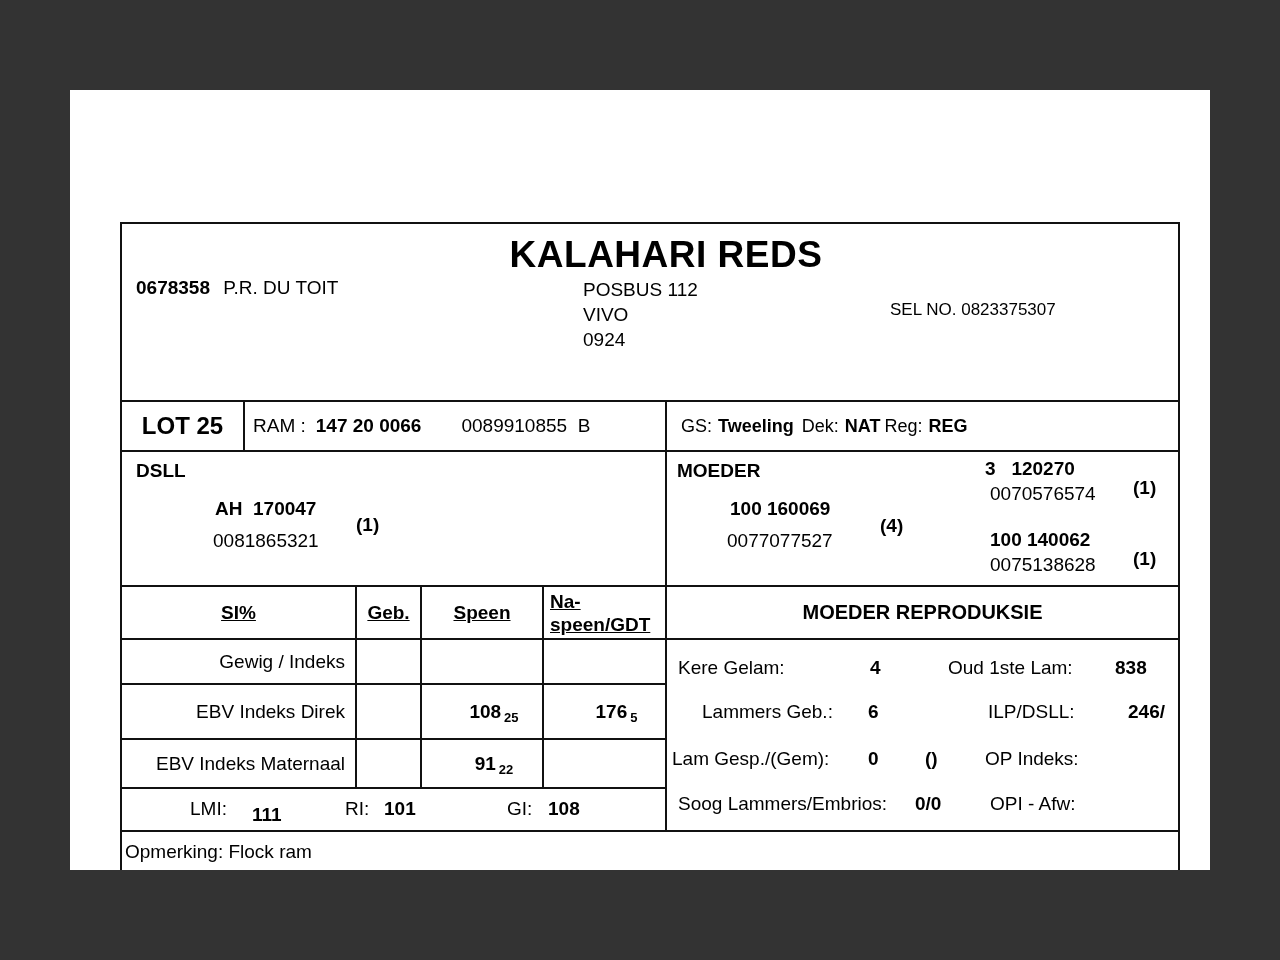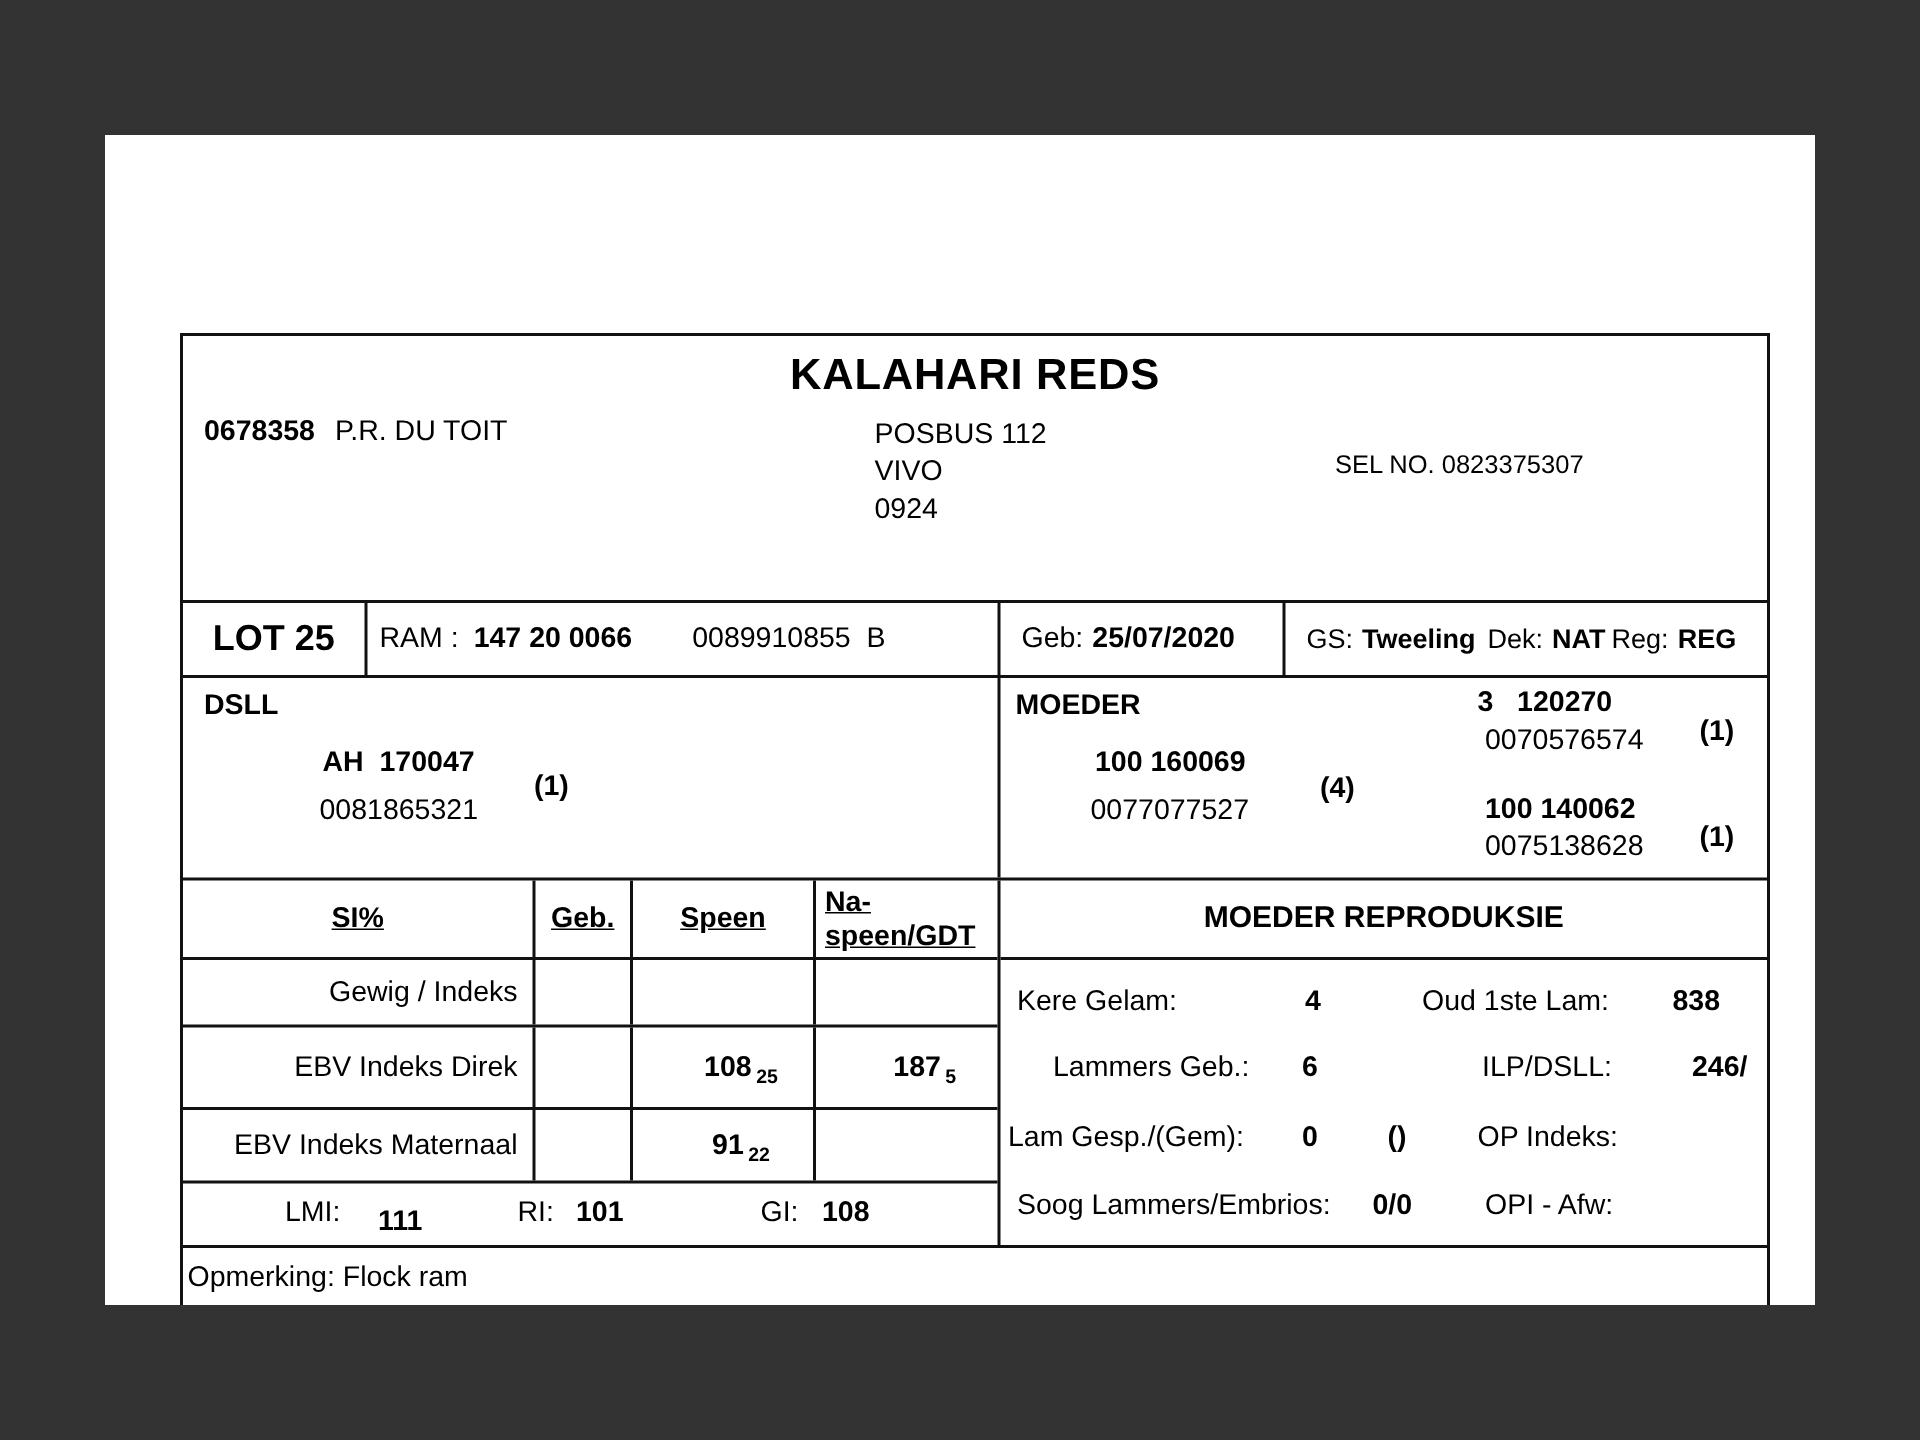--- a/index.html
+++ b/index.html
@@ -5,21 +5,21 @@
   html,body{margin:0;padding:0;background:#333333;}
   .viewer{position:relative;width:1280px;height:960px;background:#333333;overflow:hidden;font-family:"Liberation Sans",sans-serif;color:#000;}
   .page{position:absolute;left:70px;top:90px;width:1140px;height:780px;background:#ffffff;overflow:hidden;}
   .card{position:absolute;left:50px;top:132px;width:1060px;height:700px;border:2px solid #111;box-sizing:border-box;}
   .b{font-weight:bold;}
   .pre{white-space:pre;}
   .g6{margin-left:6px;} .g8{margin-left:8px;} .g10{margin-left:10px;} .g14{margin-left:4px;} .g40{margin-left:40px;}
 
   
   .sec-header{position:absolute;left:0;top:0;width:100%;height:176px;}
-  .doc-title{position:absolute;left:0;top:10px;width:100%;text-align:center;font-size:29px;font-weight:bold;letter-spacing:.5px;}
+  .doc-title{position:absolute;left:16px;top:10px;width:100%;text-align:center;font-size:37px;font-weight:bold;letter-spacing:.5px;}
   .breeder-line{position:absolute;left:14px;top:53px;font-size:19px;}
   .addr-block{position:absolute;left:461px;top:53px;font-size:19px;line-height:25px;}
   .sel-line{position:absolute;left:768px;top:76px;font-size:17px;}
 
   
   .sec-lot{position:absolute;left:0;top:176px;width:100%;height:52px;border-top:2px solid #111;border-bottom:2px solid #111;box-sizing:border-box;display:flex;}
   .lot-cell{border-right:2px solid #111;box-sizing:border-box;display:flex;align-items:center;white-space:nowrap;}
   .lot-cell.c1{width:123px;justify-content:center;font-size:24px;font-weight:bold;}
   .lot-cell.c2{width:422px;padding-left:8px;font-size:19px;}
   .lot-cell.c3{width:190px;padding-left:14px;font-size:19px;}
@@ -77,24 +77,20 @@
         <div class="sel-line">SEL NO. 0823375307</div>
       </div>
 
       <div class="sec-lot">
         <div class="lot-cell c1">LOT 25</div>
         <div class="lot-cell c2">
           <span>RAM :</span>
           <span class="b g10">147 20 0066</span>
           <span class="g40 pre">0089910855  B</span>
         </div>
-        <div class="lot-cell c3">
-          <span>Geb:</span>
-          <span class="b g6">25/07/2020</span>
-        </div>
         <div class="lot-cell c4">
           <span>GS:</span>
           <span class="b g6">Tweeling</span>
           <span class="g8">Dek:</span>
           <span class="b g6">NAT</span>
           <span class="g14">Reg:</span>
           <span class="b g6">REG</span>
         </div>
       </div>
 
@@ -146,21 +142,21 @@
           </div>
 
           <div class="t-row r2">
             <div class="td td1">EBV Indeks Direk</div>
             <div class="td td2"></div>
             <div class="td td3">
               <span>108</span>
                 <span class="acc">25</span>
             </div>
             <div class="td td4">
-              <span>187</span>
+              <span>176</span>
                 <span class="acc">5</span>
             </div>
           </div>
 
           <div class="t-row r3">
             <div class="td td1">EBV Indeks Maternaal</div>
             <div class="td td2"></div>
             <div class="td td3">
               <span>91</span>
                 <span class="acc">22</span>

